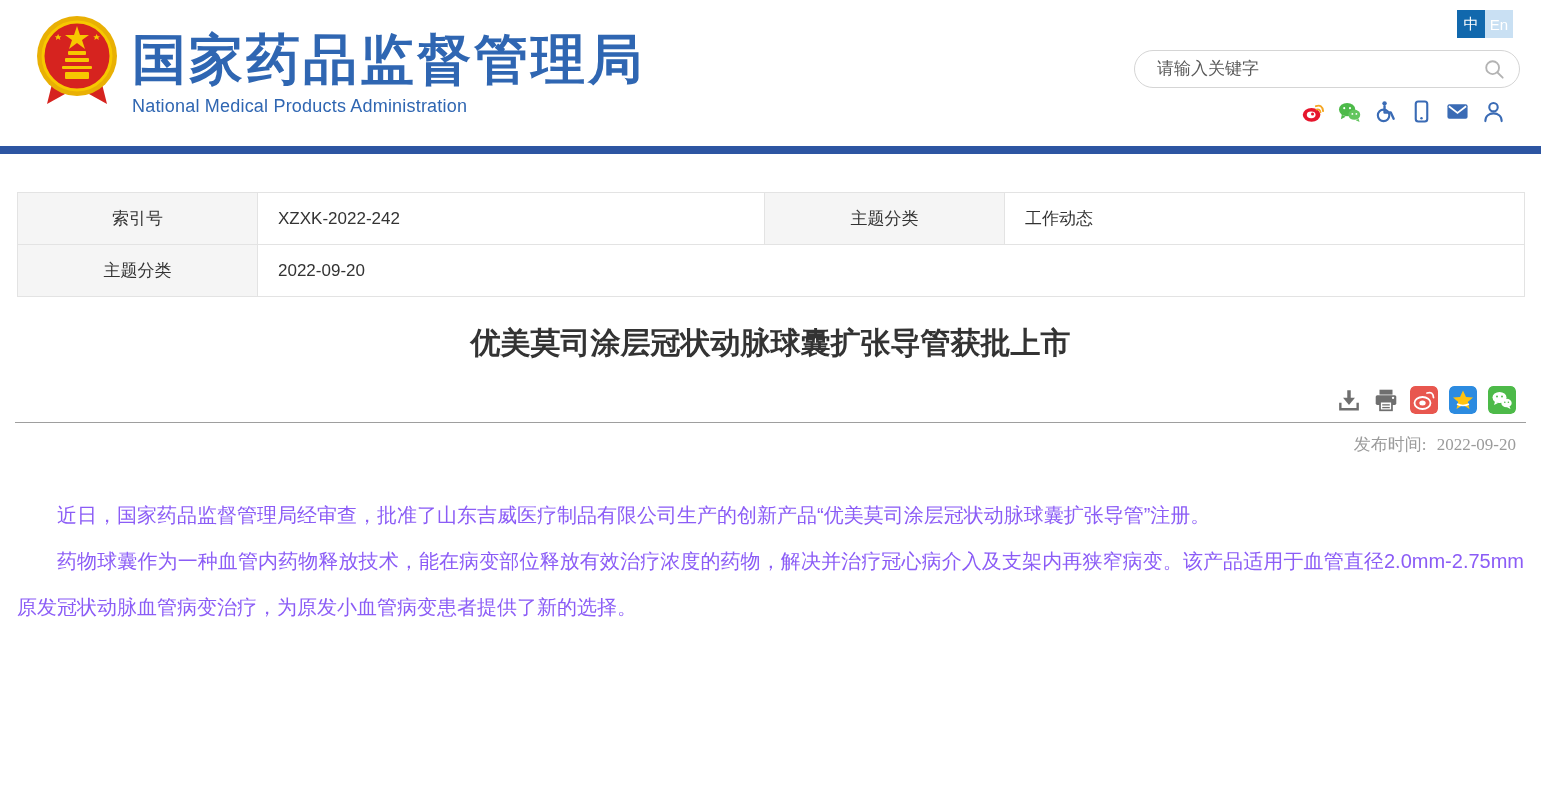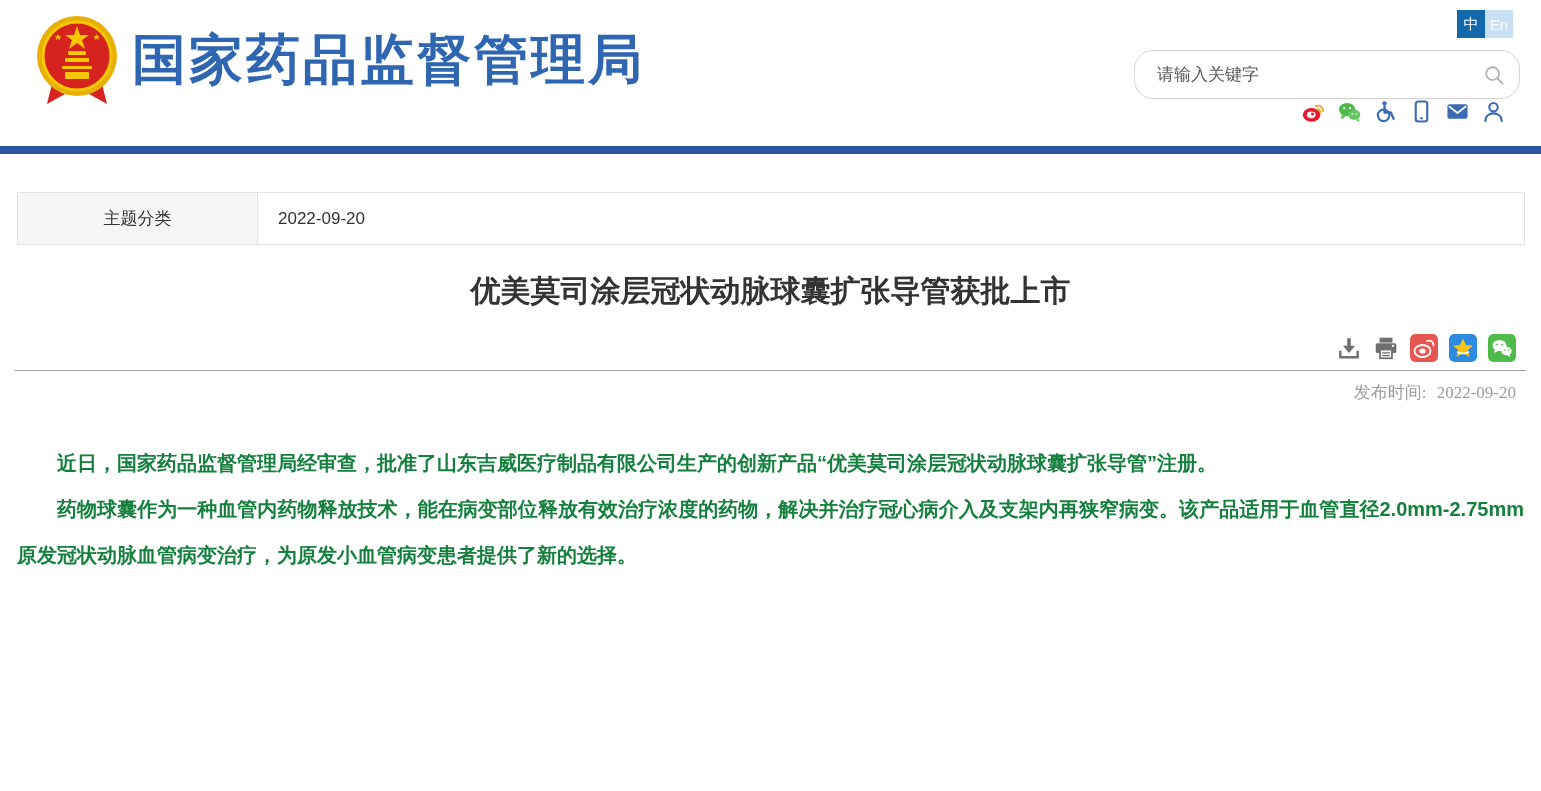--- a/index.html
+++ b/index.html
@@ -12,21 +12,21 @@
   .brand { position:absolute; left:132px; top:30px; }
   .brand-zh { font-size:54px; font-weight:bold; color:#2f66b2; letter-spacing:3px; line-height:1.1; }
   .brand-en { font-size:18px; color:#2f66b2; margin-top:7px; letter-spacing:.2px; }
 
   .lang-switch { position:absolute; top:10px; right:28px; display:flex; }
   .lang-btn { width:28px; height:28px; display:flex; align-items:center; justify-content:center;
     font-size:15px; color:#fff; cursor:pointer; }
   .lang-zh { background:#1168ad; }
   .lang-en { background:#c9e0f3; }
 
-  .search-box { position:absolute; top:50px; right:21px; width:386px; height:49px;
+  .search-box { position:absolute; top:50px; right:21px; width:386px; height:38px;
     border:1px solid #d5d5d5; border-radius:19px; background:#fff;
     display:flex; align-items:center; padding:0 14px 0 22px; }
   .search-input { flex:1; border:none; outline:none; font-size:17px; color:#333;
     font-family:inherit; background:transparent; }
   .search-input::placeholder { color:#5a5a5a; }
   .search-icon { width:22px; height:22px; flex:0 0 auto; cursor:pointer; }
 
   .quick-links { position:absolute; top:100px; right:36px; display:flex; align-items:center; gap:13px; }
   .quick-links svg { width:23px; height:23px; display:block; cursor:pointer; }
 
@@ -45,21 +45,21 @@
   .toolbar svg { display:block; cursor:pointer; }
   .tool-gray { width:26px; height:26px; }
   .share-sq { width:28px; height:28px; border-radius:5px; }
 
   .divider { margin:8px 15px 0 15px; border-top:1px solid #9e9e9e; }
 
   .publish-line { margin:10px 25px 0 0; text-align:right; font-size:17px; color:#9b9b9b;font-family:Liberation Serif, serif; }
   .publish-line span { margin-left:6px; }
 
   .body-text { margin:36px 17px 0 17px; }
-  .body-text p { font-size:20px; line-height:46px; color:#15803d; text-align:justify; text-indent:2em;font-weight:bold; }
+  .body-text p { font-size:20px; line-height:46px; color:#8b5cf6; text-align:justify; text-indent:2em; }
 </style>
 </head>
 <body>
 
 <div class="header">
 
   <svg class="emblem" viewBox="0 0 84 100">
     <path d="M20 60 L12 92 L30 82 Z" fill="#d6231f"></path>
     <path d="M64 60 L72 92 L54 82 Z" fill="#d6231f"></path>
     <circle cx="42" cy="44" r="40" fill="#e9b004"></circle>
@@ -69,20 +69,21 @@
     <polygon points="24,24 26,28 30,28 27,31 28,35 24,32 20,35 21,31 18,28 22,28" fill="#f7c800" transform="scale(0.55) translate(18,16)"></polygon>
     <polygon points="60,24 62,28 66,28 63,31 64,35 60,32 56,35 57,31 54,28 58,28" fill="#f7c800" transform="scale(0.55) translate(52,16)"></polygon>
     <rect x="30" y="46" width="24" height="4" rx="1" fill="#f7c800"></rect>
     <rect x="27" y="54" width="30" height="3" rx="1" fill="#f7c800"></rect>
     <rect x="33" y="39" width="18" height="4" rx="1" fill="#f7c800"></rect>
     <rect x="30" y="60" width="24" height="7" rx="1" fill="#f7c800"></rect>
   </svg>
 
   <div class="brand">
     <div class="brand-zh">国家药品监督管理局</div>
+    <div class="brand-en">National Medical Products Administration</div>
   </div>
 
   <div class="lang-switch">
     <div class="lang-btn lang-zh">中</div>
     <div class="lang-btn lang-en">En</div>
   </div>
 
   <div class="search-box">
     <input class="search-input" type="text" placeholder="请输入关键字" style="">
     <svg class="search-icon" viewBox="0 0 24 24">
@@ -132,20 +133,26 @@
 <div class="blue-bar"></div>
 
 <table class="info-table">
   <colgroup>
       <col style="width:240px">
       <col style="width:507px">
       <col style="width:240px">
       <col style="width:520px">
     </colgroup>
   <tbody>
+      <tr>
+    <td class="lbl">索引号</td>
+    <td class="val">XZXK-2022-242</td>
+    <td class="lbl">主题分类</td>
+    <td class="val">工作动态</td>
+  </tr>
   <tr>
     <td class="lbl">主题分类</td>
     <td class="val" colspan="3">2022-09-20</td>
   </tr>
 </tbody>
   </table>
 
 <h1 class="article-title">优美莫司涂层冠状动脉球囊扩张导管获批上市</h1>
 
 <div class="toolbar">

